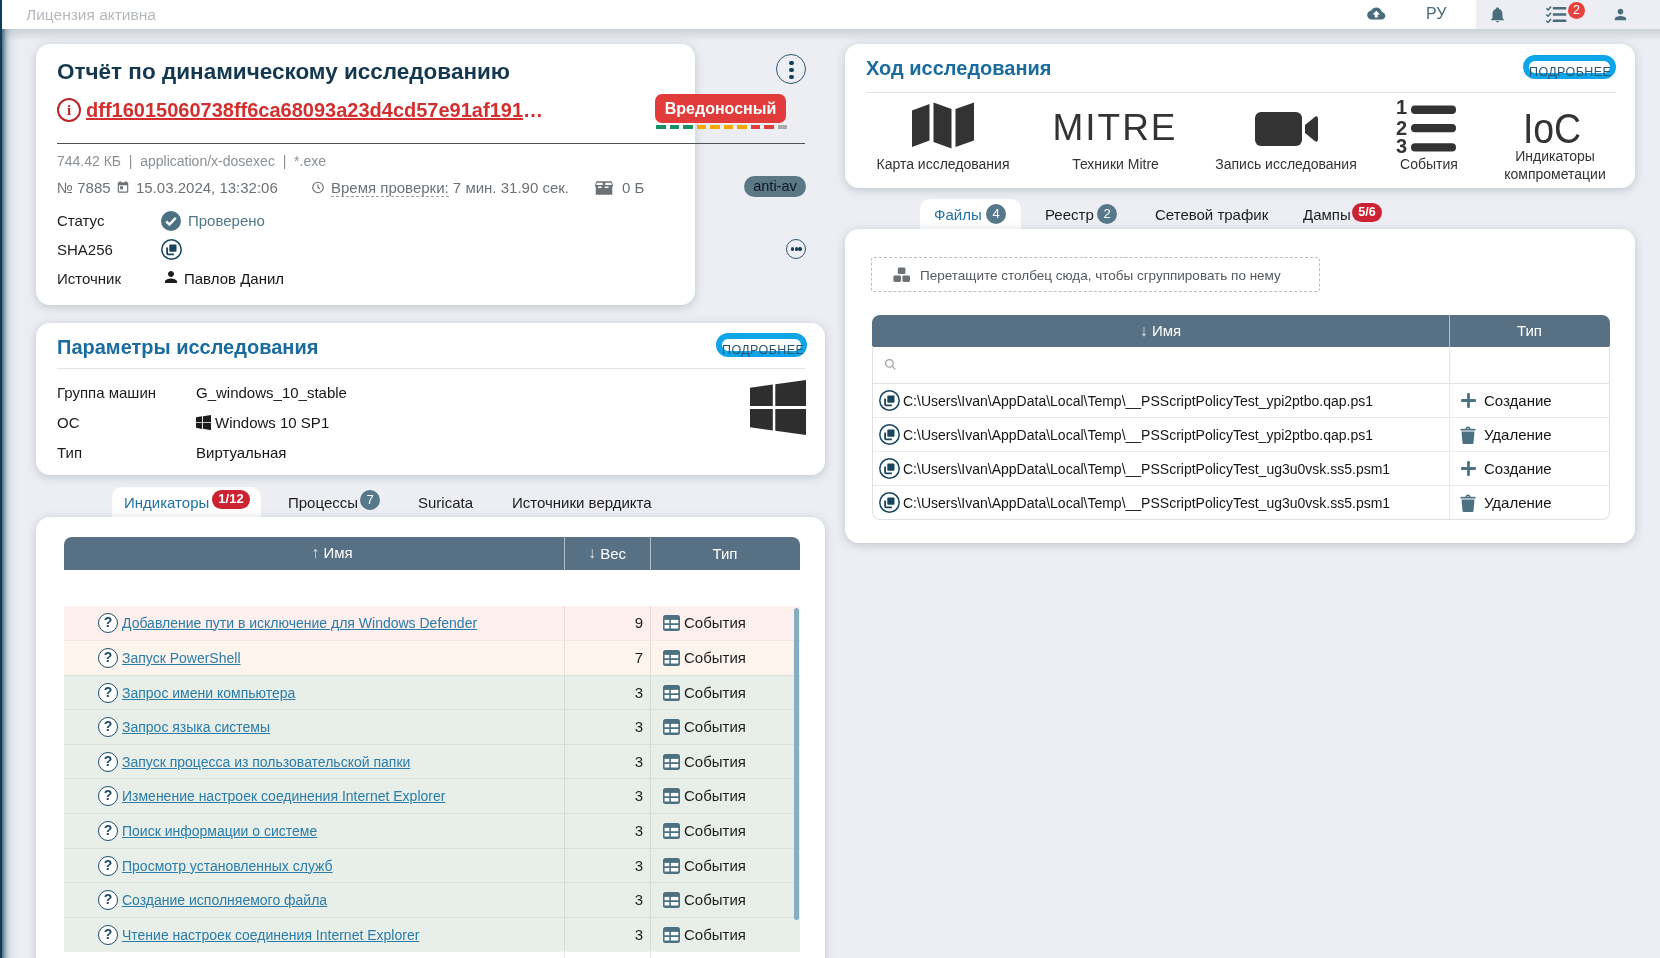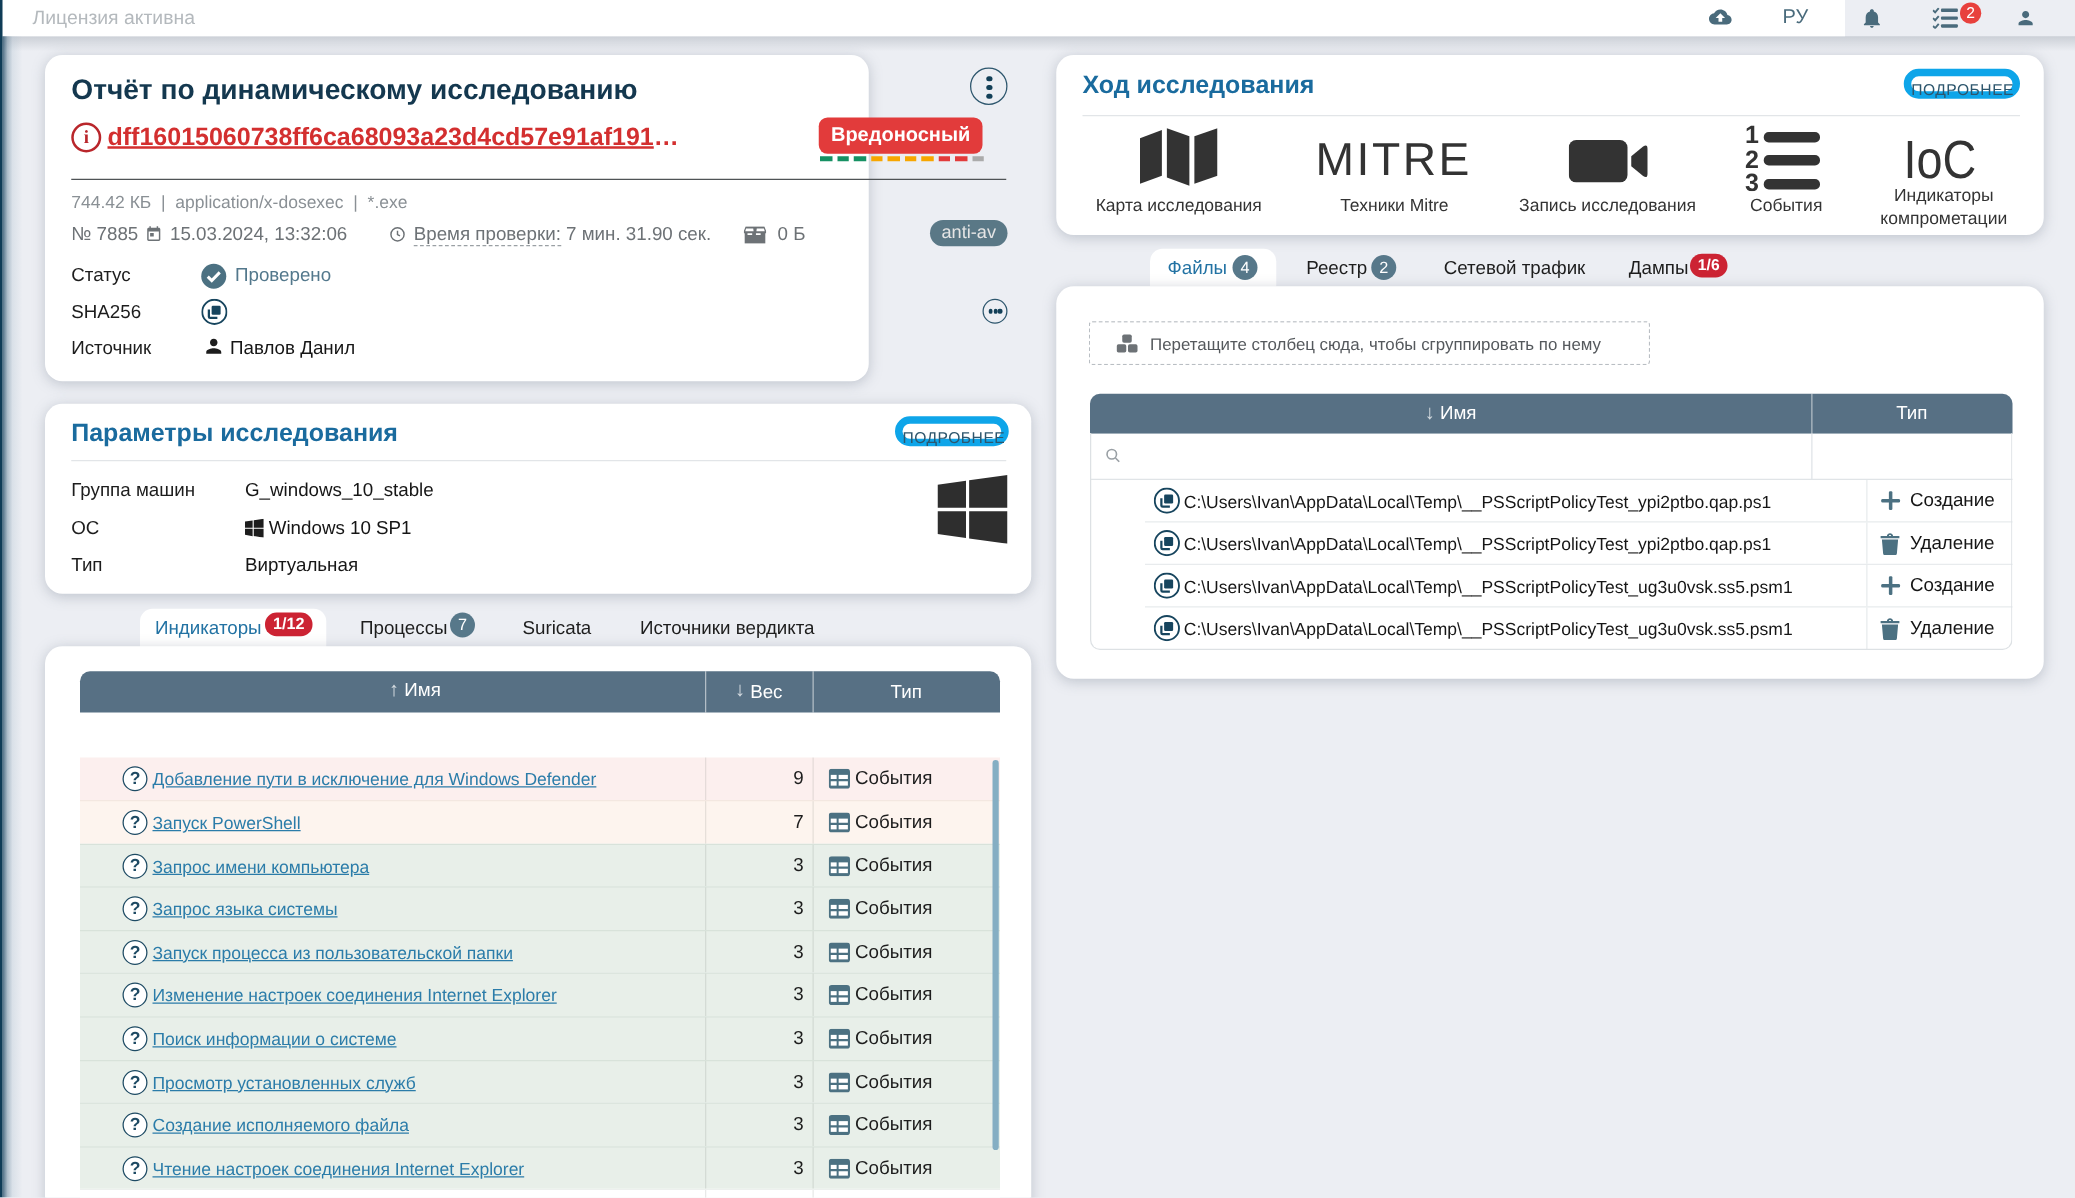--- a/index.html
+++ b/index.html
@@ -127,21 +127,21 @@
   <div class="abs" style="left:100px;top:135px;font-size:15px;color:#6d7276;">15.03.2024, 13:32:06</div>
   <svg class="abs" style="left:275px;top:136px" width="14" height="15" viewBox="0 0 24 24" fill="none" stroke="#6d7276" stroke-width="2">
       <circle cx="12" cy="12" r="9"></circle>
       <path d="M12 7v5.2l3.4 2"></path>
     </svg>
   <div class="abs" style="left:295px;top:135px;font-size:15px;color:#6d7276;"><span style="border-bottom:1px dashed #9aa0a4;">Время проверки:</span> 7 мин. 31.90 сек.</div>
   <svg class="abs" style="left:559px;top:137px" width="18" height="14" viewBox="0 0 24 18" fill="#6d7276">
       <path d="M2 0h20l2 5v2h-1v11H1V7H0V5l2-5zm2 7v2h5V7H4zm9 0v2h5V7h-5zM2.5 2L1.6 5h8.9l-.4-3H2.5zm11.4 0l-.4 3h8.9l-.9-3h-7.6z"></path>
     </svg>
   <div class="abs" style="left:586px;top:135px;font-size:15px;color:#6d7276;">0 Б</div>
-  <div class="abs" style="left:708px;top:132px;width:62px;height:21px;background:#5a7886;border-radius:11px;color:#e5e5e5;font-size:14.5px;text-align:center;line-height:20px;">anti-av</div>
+  <div class="abs" style="left:708px;top:132px;width:62px;height:21px;background:#5a7886;border-radius:11px;color:#0f172a;font-size:14.5px;text-align:center;line-height:20px;">anti-av</div>
 
   <div class="abs" style="left:21px;top:168px;font-size:15px;color:#1d1d1d;">Статус</div>
   <svg class="abs" style="left:124px;top:166px" width="22" height="22" viewBox="0 0 22 22">
       <circle cx="11" cy="11" r="10" fill="#4c7182"></circle>
       <path d="M6.2 11.3l3.2 3.2 6.4-6.6" stroke="#fff" stroke-width="2.4" fill="none"></path>
     </svg>
   <div class="abs" style="left:152px;top:168px;font-size:15px;color:#53788c;">Проверено</div>
 
   <div class="abs" style="left:21px;top:197px;font-size:15px;color:#1d1d1d;">SHA256</div>
   <svg class="abs" style="left:125px;top:195px" width="21" height="21" viewBox="0 0 21 21">
@@ -395,21 +395,21 @@
   <div class="abs" style="left:640px;top:103px;width:140px;text-align:center;font-size:14px;color:#333;line-height:18px;">Индикаторы<br>компрометации</div>
 </div>
 
 <div class="tab-active" style="left:920px;top:199px;width:101px;height:30px;"></div>
 <div class="tabtxt" style="left:934px;top:206px;color:#2272a3;">Файлы</div>
 <div class="badge-round" style="left:986px;top:203.5px;width:20px;height:20px;line-height:20px;">4</div>
 <div class="tabtxt" style="left:1045px;top:206px;">Реестр</div>
 <div class="badge-round" style="left:1097px;top:203.5px;width:20px;height:20px;line-height:20px;">2</div>
 <div class="tabtxt" style="left:1155px;top:206px;">Сетевой трафик</div>
 <div class="tabtxt" style="left:1303px;top:206px;">Дампы</div>
-<div class="badge-red" style="left:1352px;top:202.5px;width:30px;height:19px;line-height:19px;border-radius:9.5px;font-size:12.5px;">1/6</div>
+<div class="badge-red" style="left:1352px;top:202.5px;width:30px;height:19px;line-height:19px;border-radius:9.5px;font-size:12.5px;">5/6</div>
 
 <div class="card" style="left:845px;top:229px;width:790px;height:314px;">
 
   <div class="abs" style="left:26px;top:28px;width:449px;height:35px;border:1px dashed #b9bec3;border-radius:3px;"></div>
   <svg class="abs" style="left:48px;top:38px" width="18" height="16" viewBox="0 0 18 16" fill="#6d7276">
     <rect x="4.8" y="0.5" width="7.6" height="6.6" rx="1.4"></rect>
     <rect x="0.4" y="8.4" width="7.6" height="6.6" rx="1.4"></rect>
     <rect x="9.4" y="8.4" width="7.6" height="6.6" rx="1.4"></rect>
   </svg>
   <div class="abs" style="left:75px;top:38.5px;font-size:13.5px;color:#55595d;">Перетащите столбец сюда, чтобы сгруппировать по нему</div>
@@ -421,21 +421,21 @@
   </div>
 
   <div class="abs" style="left:27px;top:118px;width:738px;height:37px;background:#fff;border-bottom:1px solid #e0e4e7;">
     <svg class="abs" style="left:12px;top:11px" width="13" height="13" viewBox="0 0 24 24" fill="none" stroke="#9aa0a5" stroke-width="2.4">
         <circle cx="10" cy="10" r="7"></circle>
         <path d="M15.5 15.5L21 21"></path>
       </svg>
     <div class="abs" style="left:577px;top:0;width:1px;height:37px;background:#e0e4e7;"></div>
   </div>
 
-  <div class="abs" style="left:27px;top:155px;width:738px;padding-left:44px;">
+  <div class="abs" style="left:27px;top:155px;width:738px;">
     <div class="frow">
       <svg class="cpy" width="21" height="21" viewBox="0 0 21 21">
           <circle cx="10.5" cy="10.5" r="9.7" fill="none" stroke="#17455e" stroke-width="1.5"></circle>
           <rect x="8.3" y="5.6" width="7.2" height="7.2" rx="1" fill="#17455e"></rect>
           <path d="M6.1 8.5v5.8c0 .55.45 1 1 1h5.8" fill="none" stroke="#17455e" stroke-width="1.8"></path>
         </svg>
       <span class="pth">C:\Users\Ivan\AppData\Local\Temp\__PSScriptPolicyTest_ypi2ptbo.qap.ps1</span>
       <svg class="tic" width="17" height="17" viewBox="0 0 17 17" fill="#4c7182">
           <rect x="7.1" y="1" width="2.8" height="15" rx="1"></rect>
           <rect x="1" y="7.1" width="15" height="2.8" rx="1"></rect>

